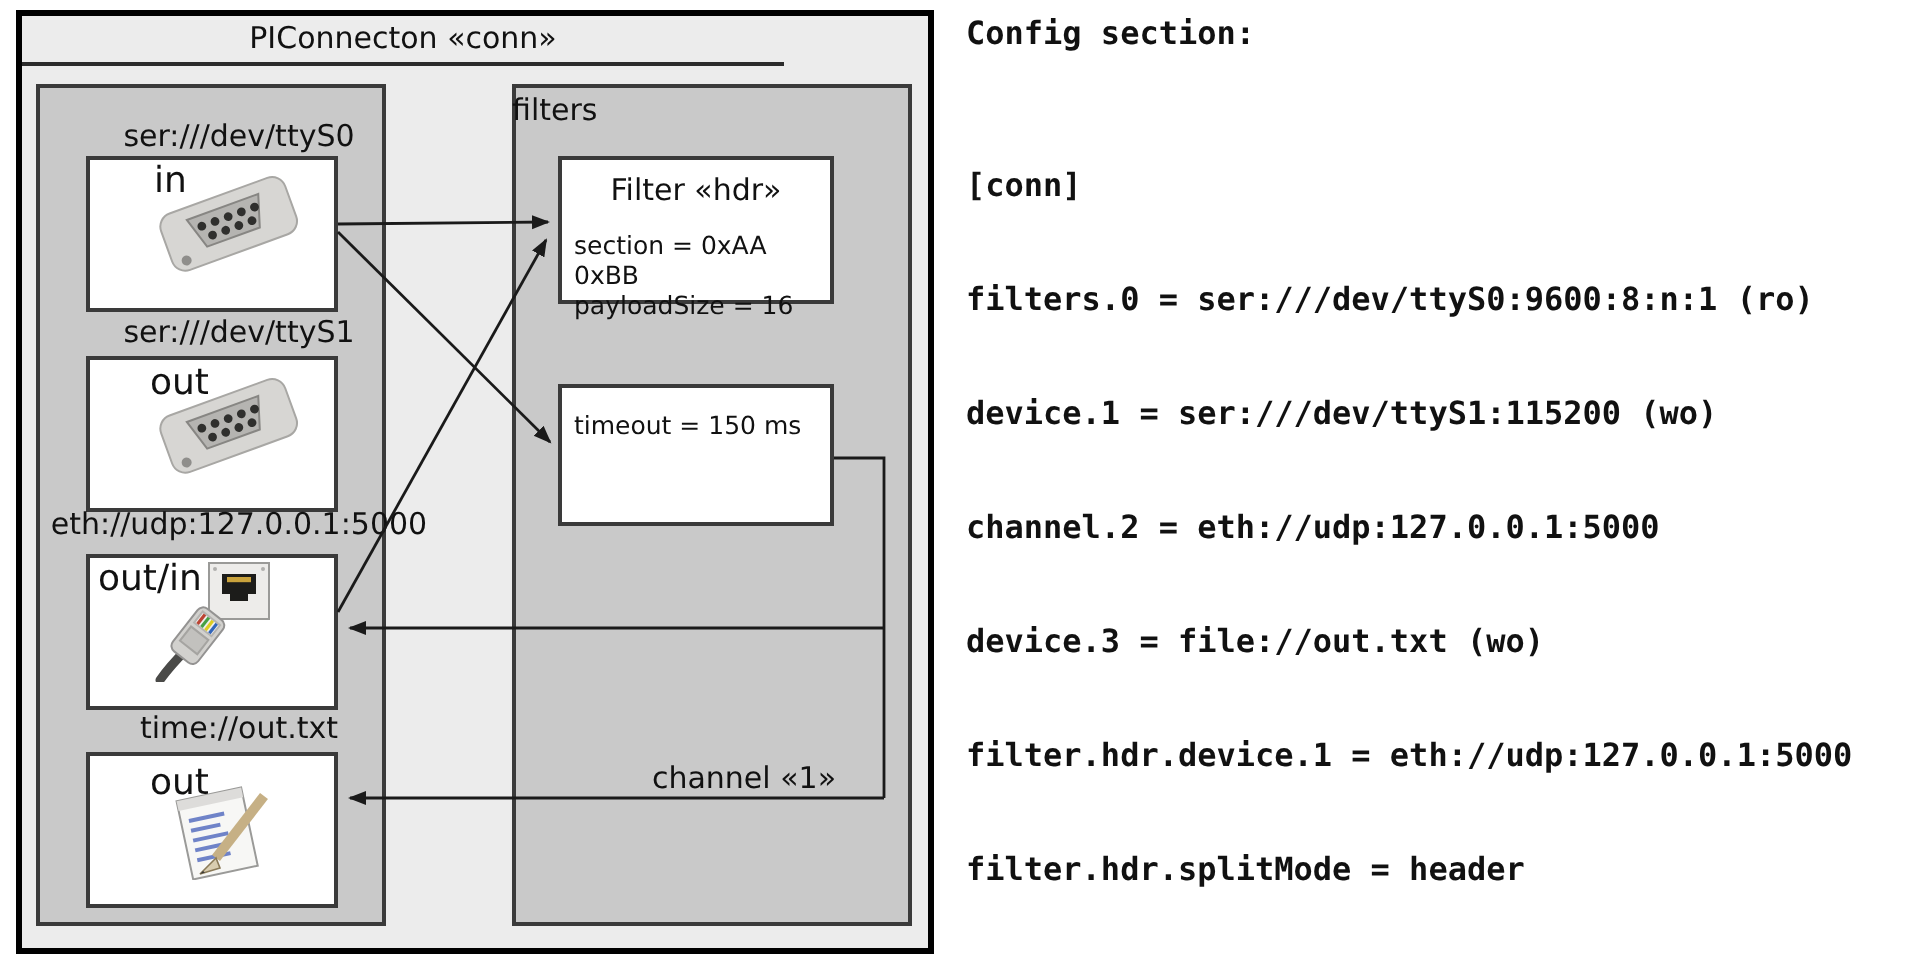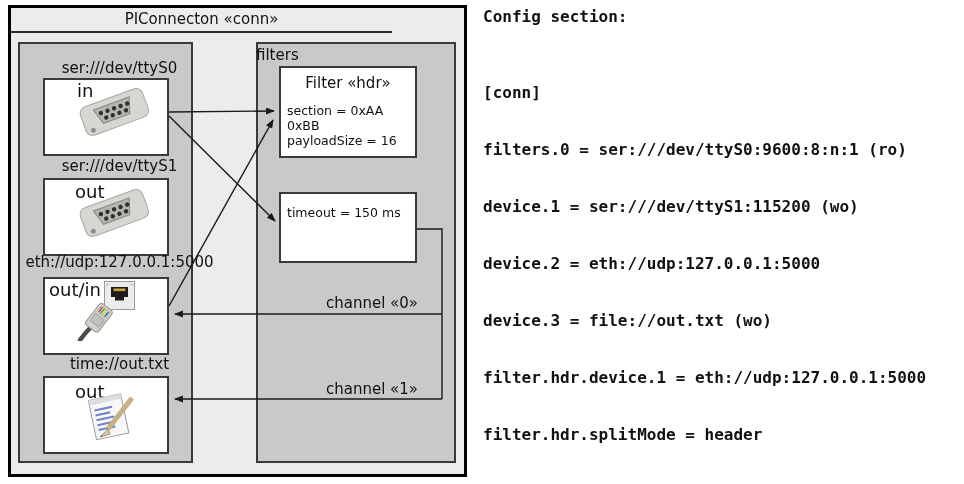--- a/index.html
+++ b/index.html
@@ -121,34 +121,33 @@
         <line x1="11" y1="29" x2="25" y2="29" stroke="#6f83c8" stroke-width="2"></line>
         <line x1="11" y1="34" x2="28" y2="34" stroke="#6f83c8" stroke-width="2"></line>
       </g>
       <line x1="47" y1="5" x2="23" y2="36" stroke="#c6b085" stroke-width="5"></line>
       <line x1="47" y1="5" x2="23" y2="36" stroke="#8a7a58" stroke-width="5" stroke-dasharray="0.01 200" stroke-linecap="butt"></line>
       <path d="M23,36 L15,44 L25,41 z" fill="#d9cdb0" stroke="#8a7a58" stroke-width="0.8"></path>
       <path d="M16.5,42.5 L15,44 L17.5,43.3 z" fill="#3a3a38"></path>
     </svg>
   </div>
 
-  <div class="abs filter-box" style="top:66px;height:92px">
+  <div class="abs filter-box" style="top:78px;height:74px">
     <div class="filter-title">Filter «hdr»</div>
     <div class="filter-attrs">
       <div>section = 0xAA 0xBB</div>
       <div>payloadSize = 16</div>
     </div>
   </div>
   <div class="abs filter-box" style="top:192px;height:71px">
     <div class="filter-attrs">
       <div>timeout = 150 ms</div>
     </div>
   </div>
 
-  <div class="abs chan-label" style="left:300px;top:294px">channel «0»</div>
   <div class="abs chan-label" style="left:300px;top:380px">channel «1»</div>
 
   <svg class="abs overlay" width="964" height="484" viewBox="0 0 964 484">
     <defs>
       <marker id="arr" markerUnits="userSpaceOnUse" markerWidth="10" markerHeight="8" refX="8" refY="3.5" orient="auto">
         <path d="M0,0 L9,3.5 L0,7 z" fill="#1a1a1a"></path>
       </marker>
     </defs>
     <g stroke="#1a1a1a" stroke-width="1.4" fill="none">
       <line x1="169" y1="112" x2="274" y2="111" marker-end="url(#arr)"></line>
@@ -158,21 +157,21 @@
       <line x1="442" y1="314" x2="175" y2="314" marker-end="url(#arr)"></line>
       <line x1="442" y1="399" x2="175" y2="399" marker-end="url(#arr)"></line>
     </g>
   </svg>
 
   <div class="abs config-heading">Config section:</div>
   <div class="abs config-lines">
     <div>[conn]</div>
     <div>filters.0 = ser:///dev/ttyS0:9600:8:n:1 (ro)</div>
     <div>device.1 = ser:///dev/ttyS1:115200 (wo)</div>
-    <div>device.2 = eth://udp:127.0.0.1:5000</div>
+    <div>channel.2 = eth://udp:127.0.0.1:5000</div>
     <div>device.3 = file://out.txt (wo)</div>
     <div>filter.hdr.device.1 = eth://udp:127.0.0.1:5000</div>
     <div>filter.hdr.splitMode = header</div>
     
     
     
     
     
     
     

